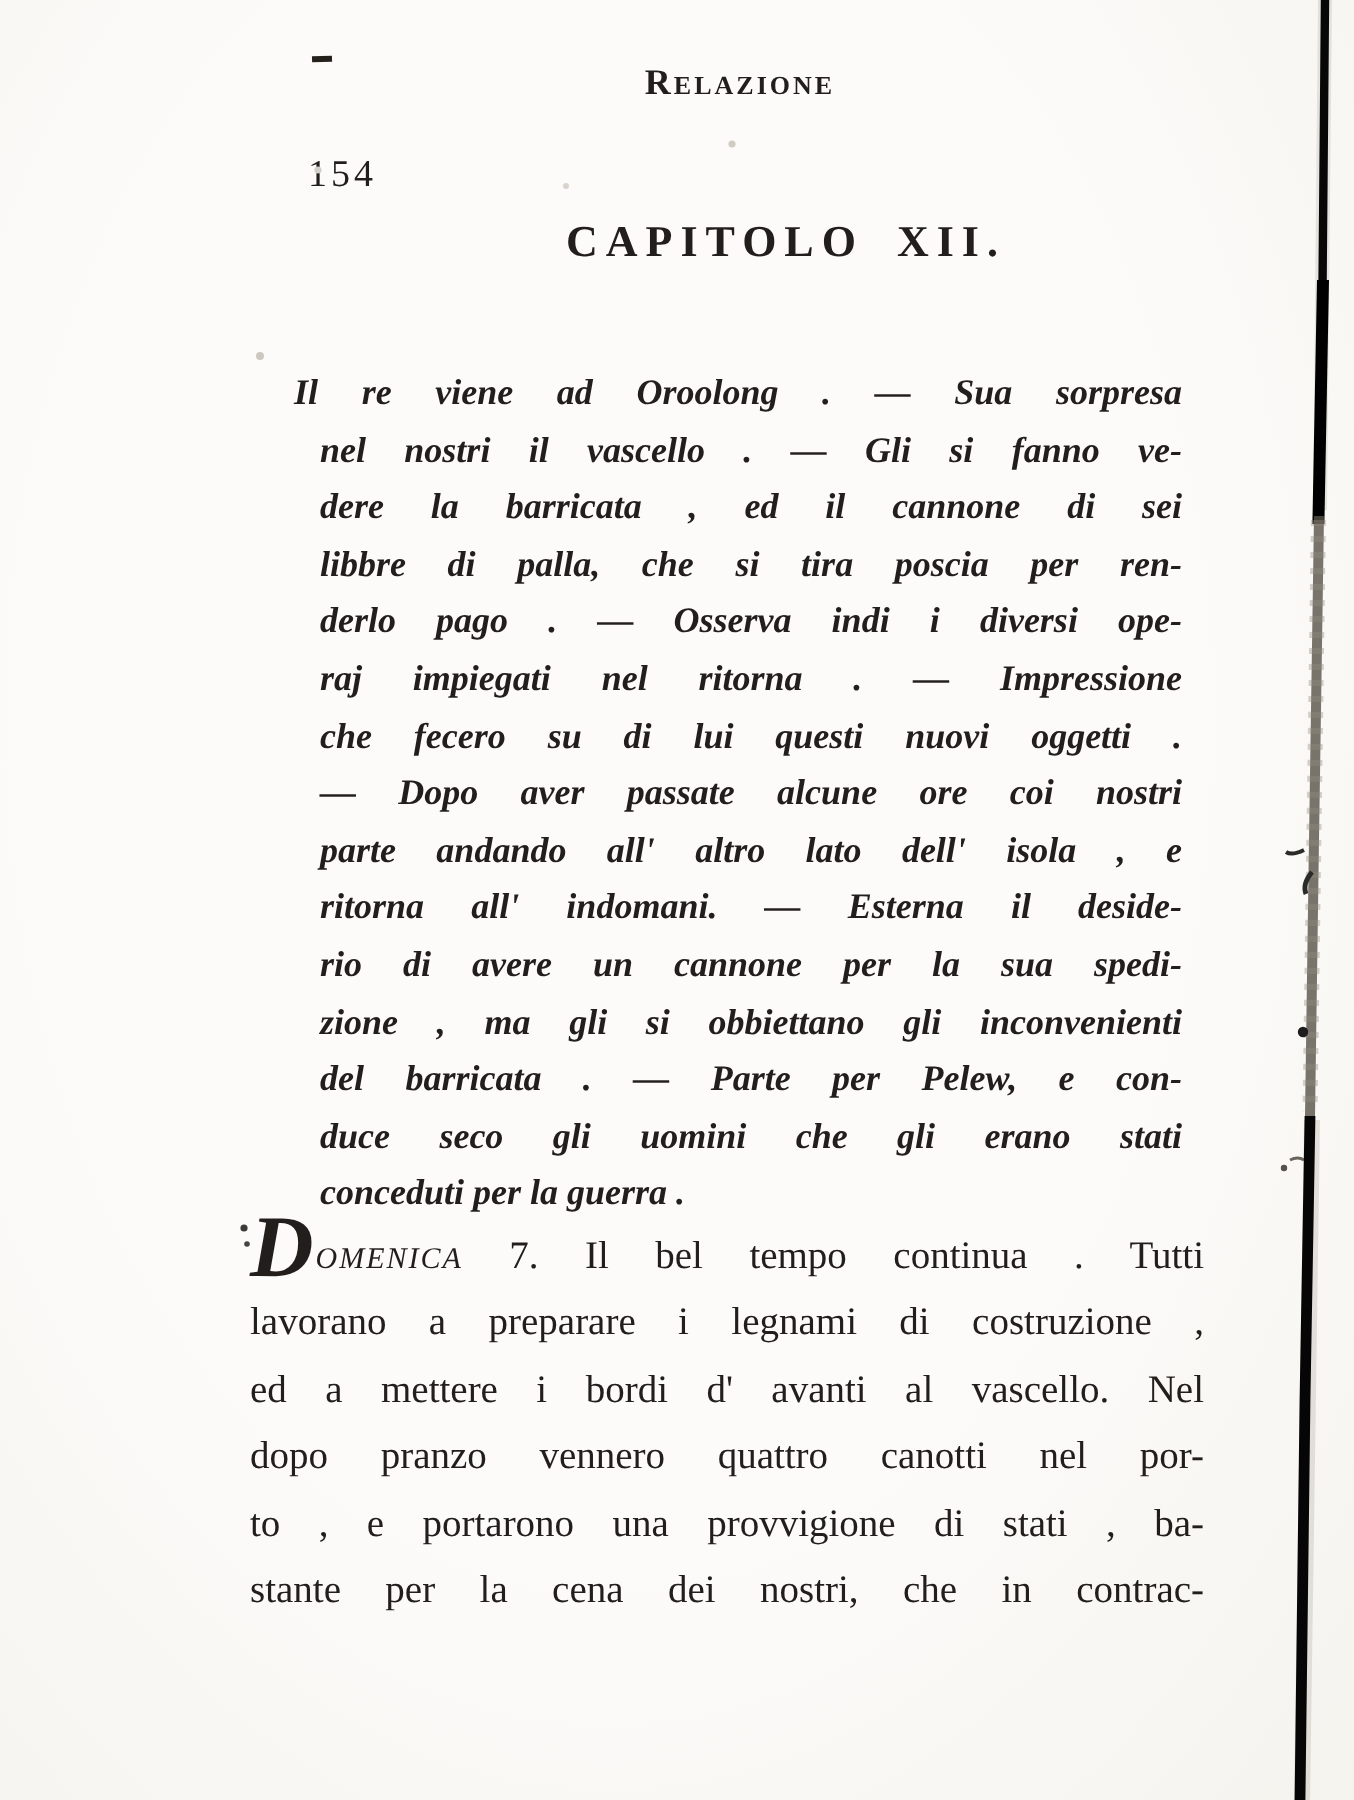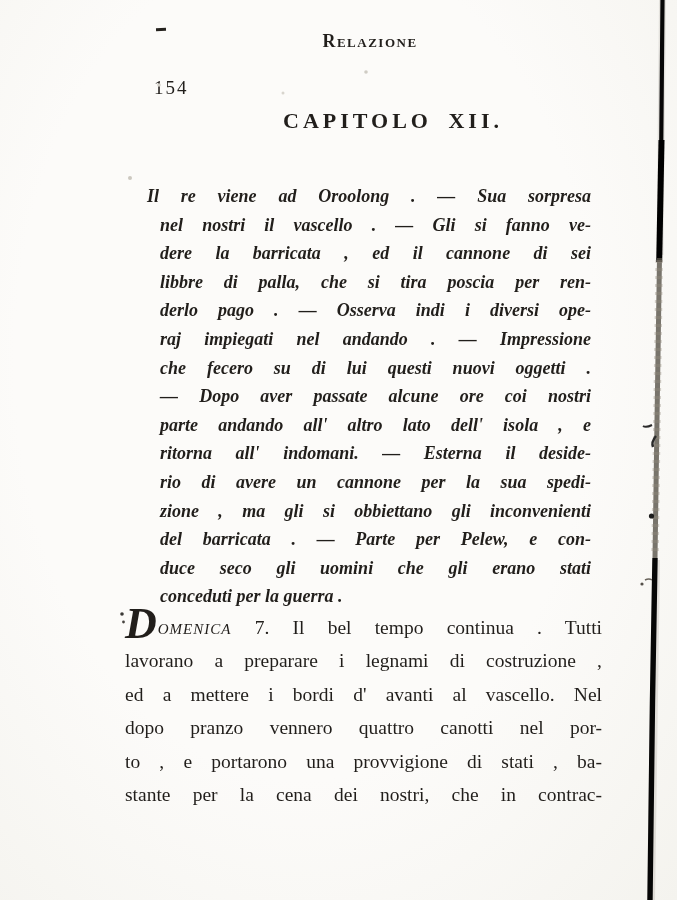--- a/index.html
+++ b/index.html
@@ -61,21 +61,21 @@
 <div class="abs running-title">Relazione</div>
 
 <h1 class="abs chapter-title">CAPITOLO XII.</h1>
 
 <div class="abs summary">
   <div class="line first">Il re viene ad Oroolong . — Sua sorpresa</div>
   <div class="line">nel nostri il vascello . — Gli si fanno ve-</div>
   <div class="line">dere la barricata , ed il cannone di sei</div>
   <div class="line">libbre di palla, che si tira poscia per ren-</div>
   <div class="line">derlo pago . — Osserva indi i diversi ope-</div>
-  <div class="line">raj impiegati nel andando . — Impressione</div>
+  <div class="line">raj impiegati nel ritorna . — Impressione</div>
   <div class="line">che fecero su di lui questi nuovi oggetti .</div>
   <div class="line">— Dopo aver passate alcune ore coi nostri</div>
   <div class="line">parte andando all' altro lato dell' isola , e</div>
   <div class="line">ritorna all' indomani. — Esterna il deside-</div>
   <div class="line">rio di avere un cannone per la sua spedi-</div>
   <div class="line">zione , ma gli si obbiettano gli inconvenienti</div>
   <div class="line">del barricata . — Parte per Pelew, e con-</div>
   <div class="line">duce seco gli uomini che gli erano stati</div>
   <div class="line short">conceduti per la guerra .</div>
 </div>

